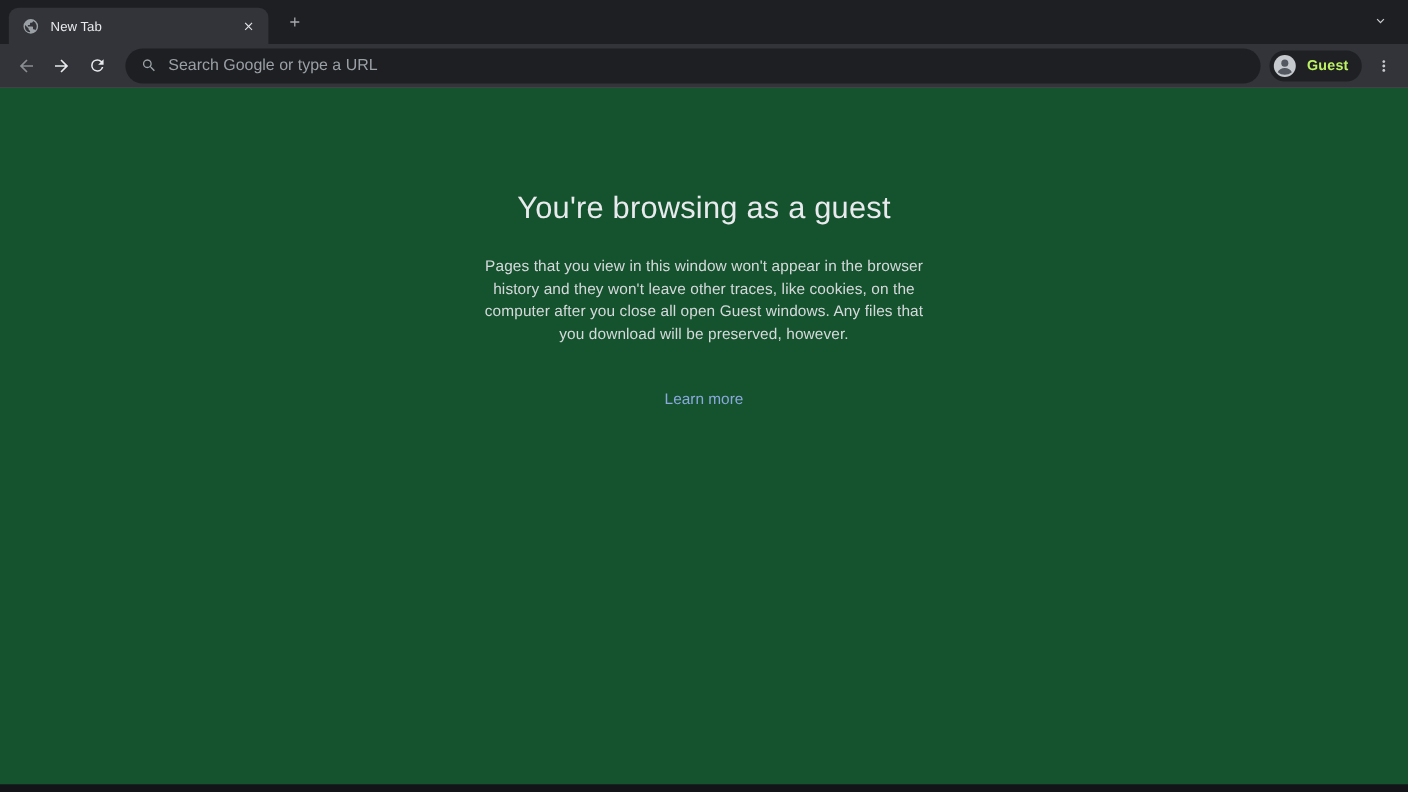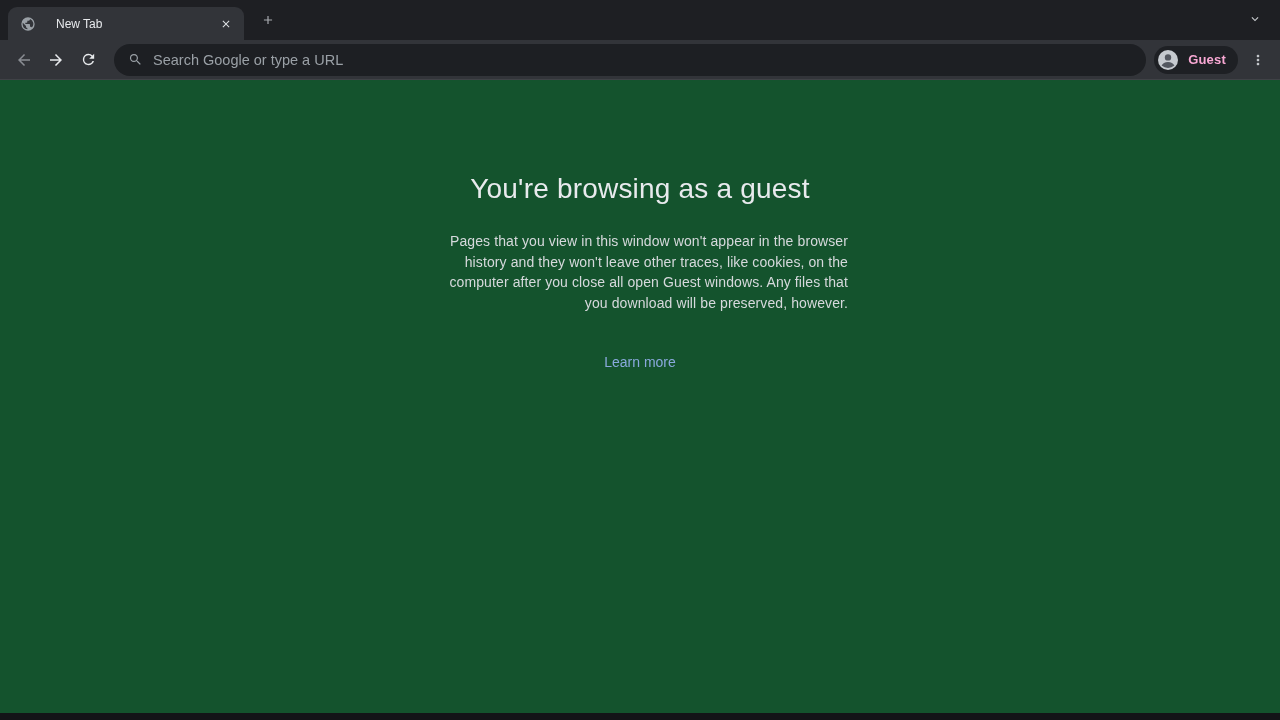--- a/index.html
+++ b/index.html
@@ -29,21 +29,21 @@
     display: flex;
     align-items: center;
     padding: 0 8px 0 12px;
     position: relative;
     cursor: default;
   }
   .favicon { width: 16px; height: 16px; display: inline-flex; flex: 0 0 auto; }
   .tab-title {
     color: #e8eaed;
     font-size: 12px;
-    margin-left: 20px;
+    margin-left: 10px;
     flex: 1 1 auto;
     white-space: nowrap;
     overflow: hidden;
   }
   .icon-btn {
     background: transparent;
     border: none;
     display: inline-flex;
     align-items: center;
     justify-content: center;
@@ -99,21 +99,21 @@
     border: none;
     border-radius: 14px;
     display: flex;
     align-items: center;
     padding: 2px 12px 2px 2px;
     cursor: pointer;
     flex: 0 0 auto;
   }
   .avatar { width: 24px; height: 24px; display: inline-flex; }
   .profile-label {
-    color: #f9a8d4;
+    color: #bef264;
     font-size: 13px;
     font-weight: bold;
     margin-left: 8px;
     letter-spacing: 0.2px;
     text-align: center;
   }
   .menu-btn { width: 28px; height: 28px; margin-left: 6px; flex: 0 0 auto; }
 
   
   .content {
@@ -128,21 +128,21 @@
     text-align: center;
   }
   .guest-heading {
     color: #e8eaed;
     font-size: 28px;
     font-weight: 400;
     letter-spacing: 0.2px;
   }
   .guest-body {
     margin-top: 26px;
-    text-align: right;
+    text-align: center;
     color: #d6d9dc;
     font-size: 14px;
     line-height: 20.5px;
     letter-spacing: 0.1px;
   }
   .learn-more {
     display: inline-block;
     margin-top: 41px;
     color: #8aa9dd;
     font-size: 14px;

